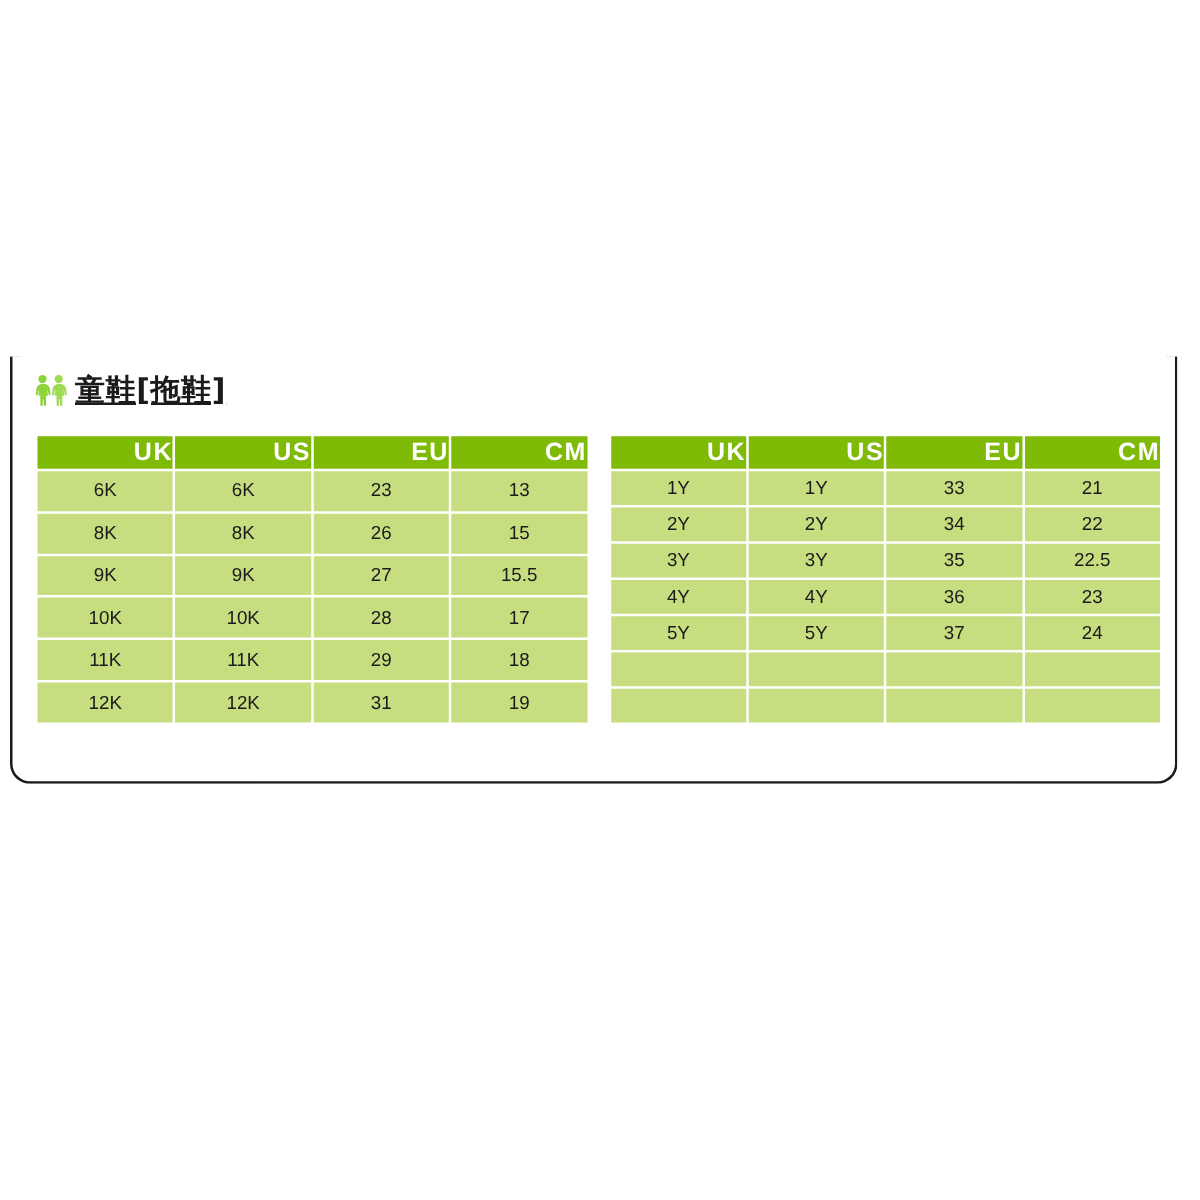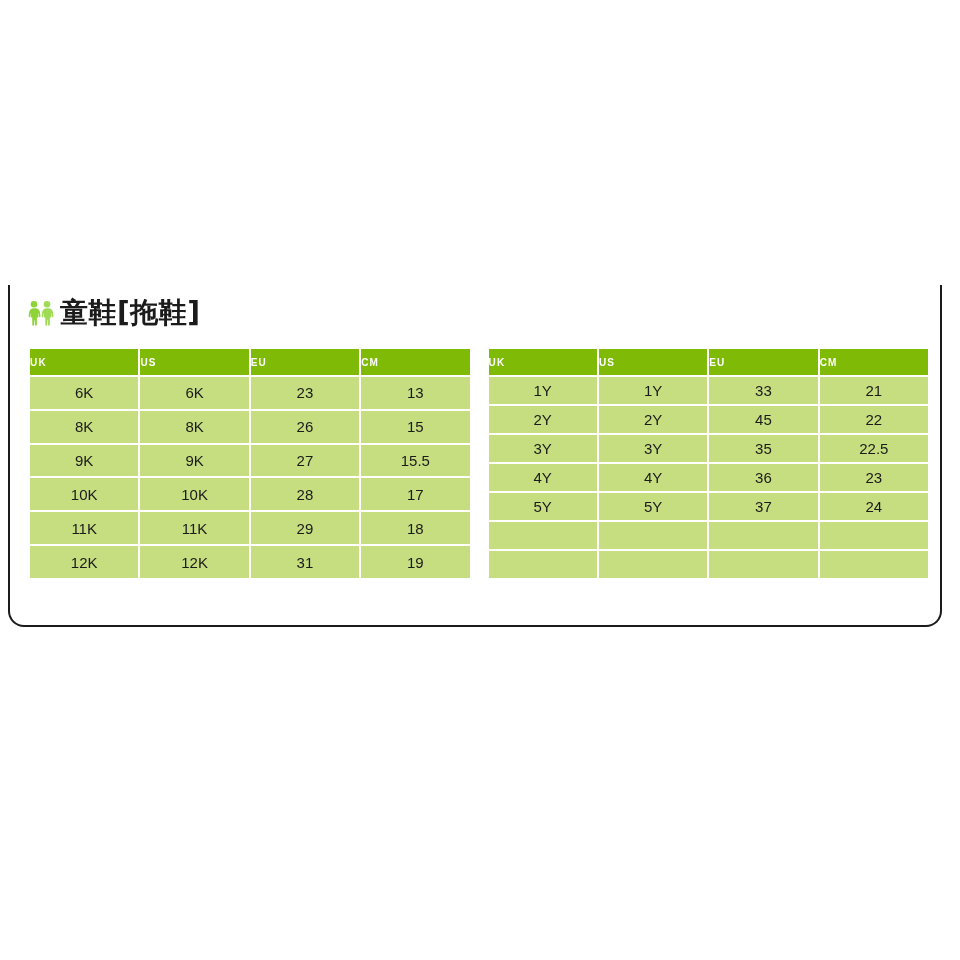--- a/index.html
+++ b/index.html
@@ -39,52 +39,53 @@
     align-items: center;
     gap: 4px;
   }
   .kids-icon {
     display: block;
     width: 30px;
     height: 26px;
     flex: none;
   }
   .title-text {
-    font-size: 28px;
+    font-size: 24px;
     font-weight: bold;
     color: #1b1b1b;
     letter-spacing: 0.5px;
     line-height: 1;
     white-space: nowrap;
     font-family: "DejaVu Sans", "Liberation Sans", sans-serif;
+    text-decoration: underline;
   }
 
   
   .tables-wrap {
     position: absolute;
     left: 18px;
     top: 62px;
     width: 902px;
     display: flex;
     gap: 15px;
   }
   .size-table {
     width: 448px;
     border-collapse: separate;
     border-spacing: 2px 2px;
     table-layout: fixed;
   }
   .size-table th {
     background: #7fbb06;
     color: #ffffff;
-    font-size: 10px;
+    font-size: 20px;
     font-weight: bold;
     letter-spacing: 1.2px;
     height: 26px;
-    text-align: left;
+    text-align: right;
     padding: 0;
     border: 0;
   }
   .size-table td {
     background: #c6de7f;
     color: #1b1b1b;
     font-size: 15px;
     height: 27px;
     text-align: center;
     padding: 0;
@@ -173,21 +174,21 @@
       <tbody>
         <tr>
           <td>1Y</td>
           <td>1Y</td>
           <td>33</td>
           <td>21</td>
         </tr>
         <tr>
           <td>2Y</td>
           <td>2Y</td>
-          <td>45</td>
+          <td>34</td>
           <td>22</td>
         </tr>
         <tr>
           <td>3Y</td>
           <td>3Y</td>
           <td>35</td>
           <td>22.5</td>
         </tr>
         <tr>
           <td>4Y</td>

